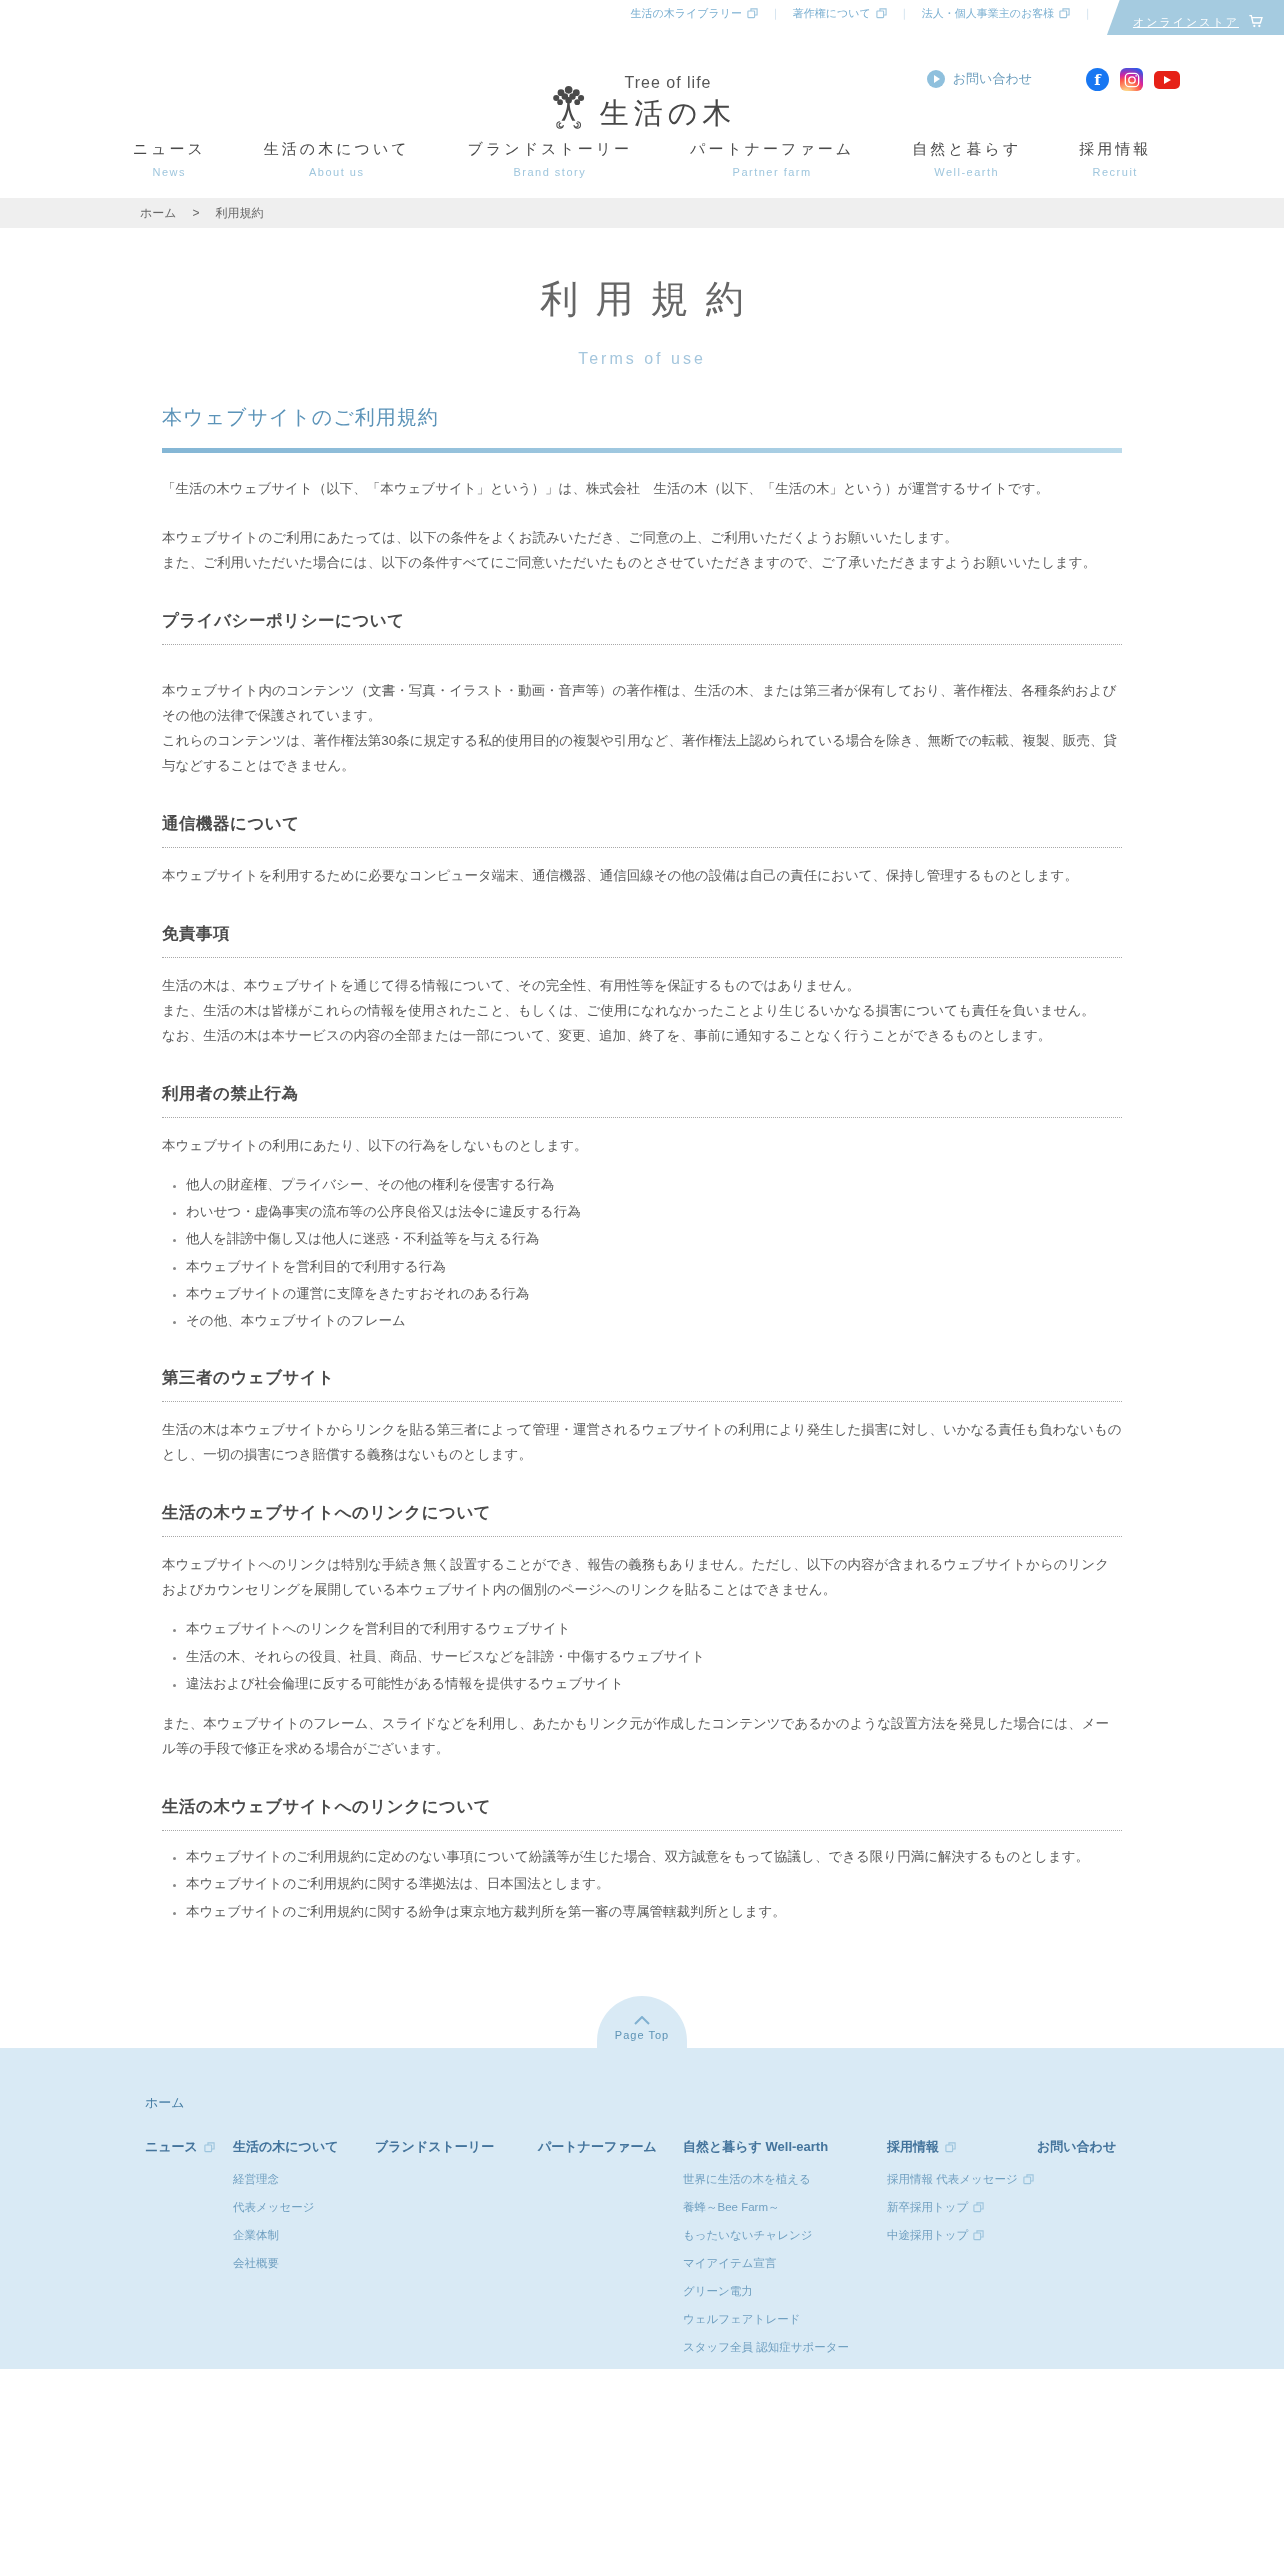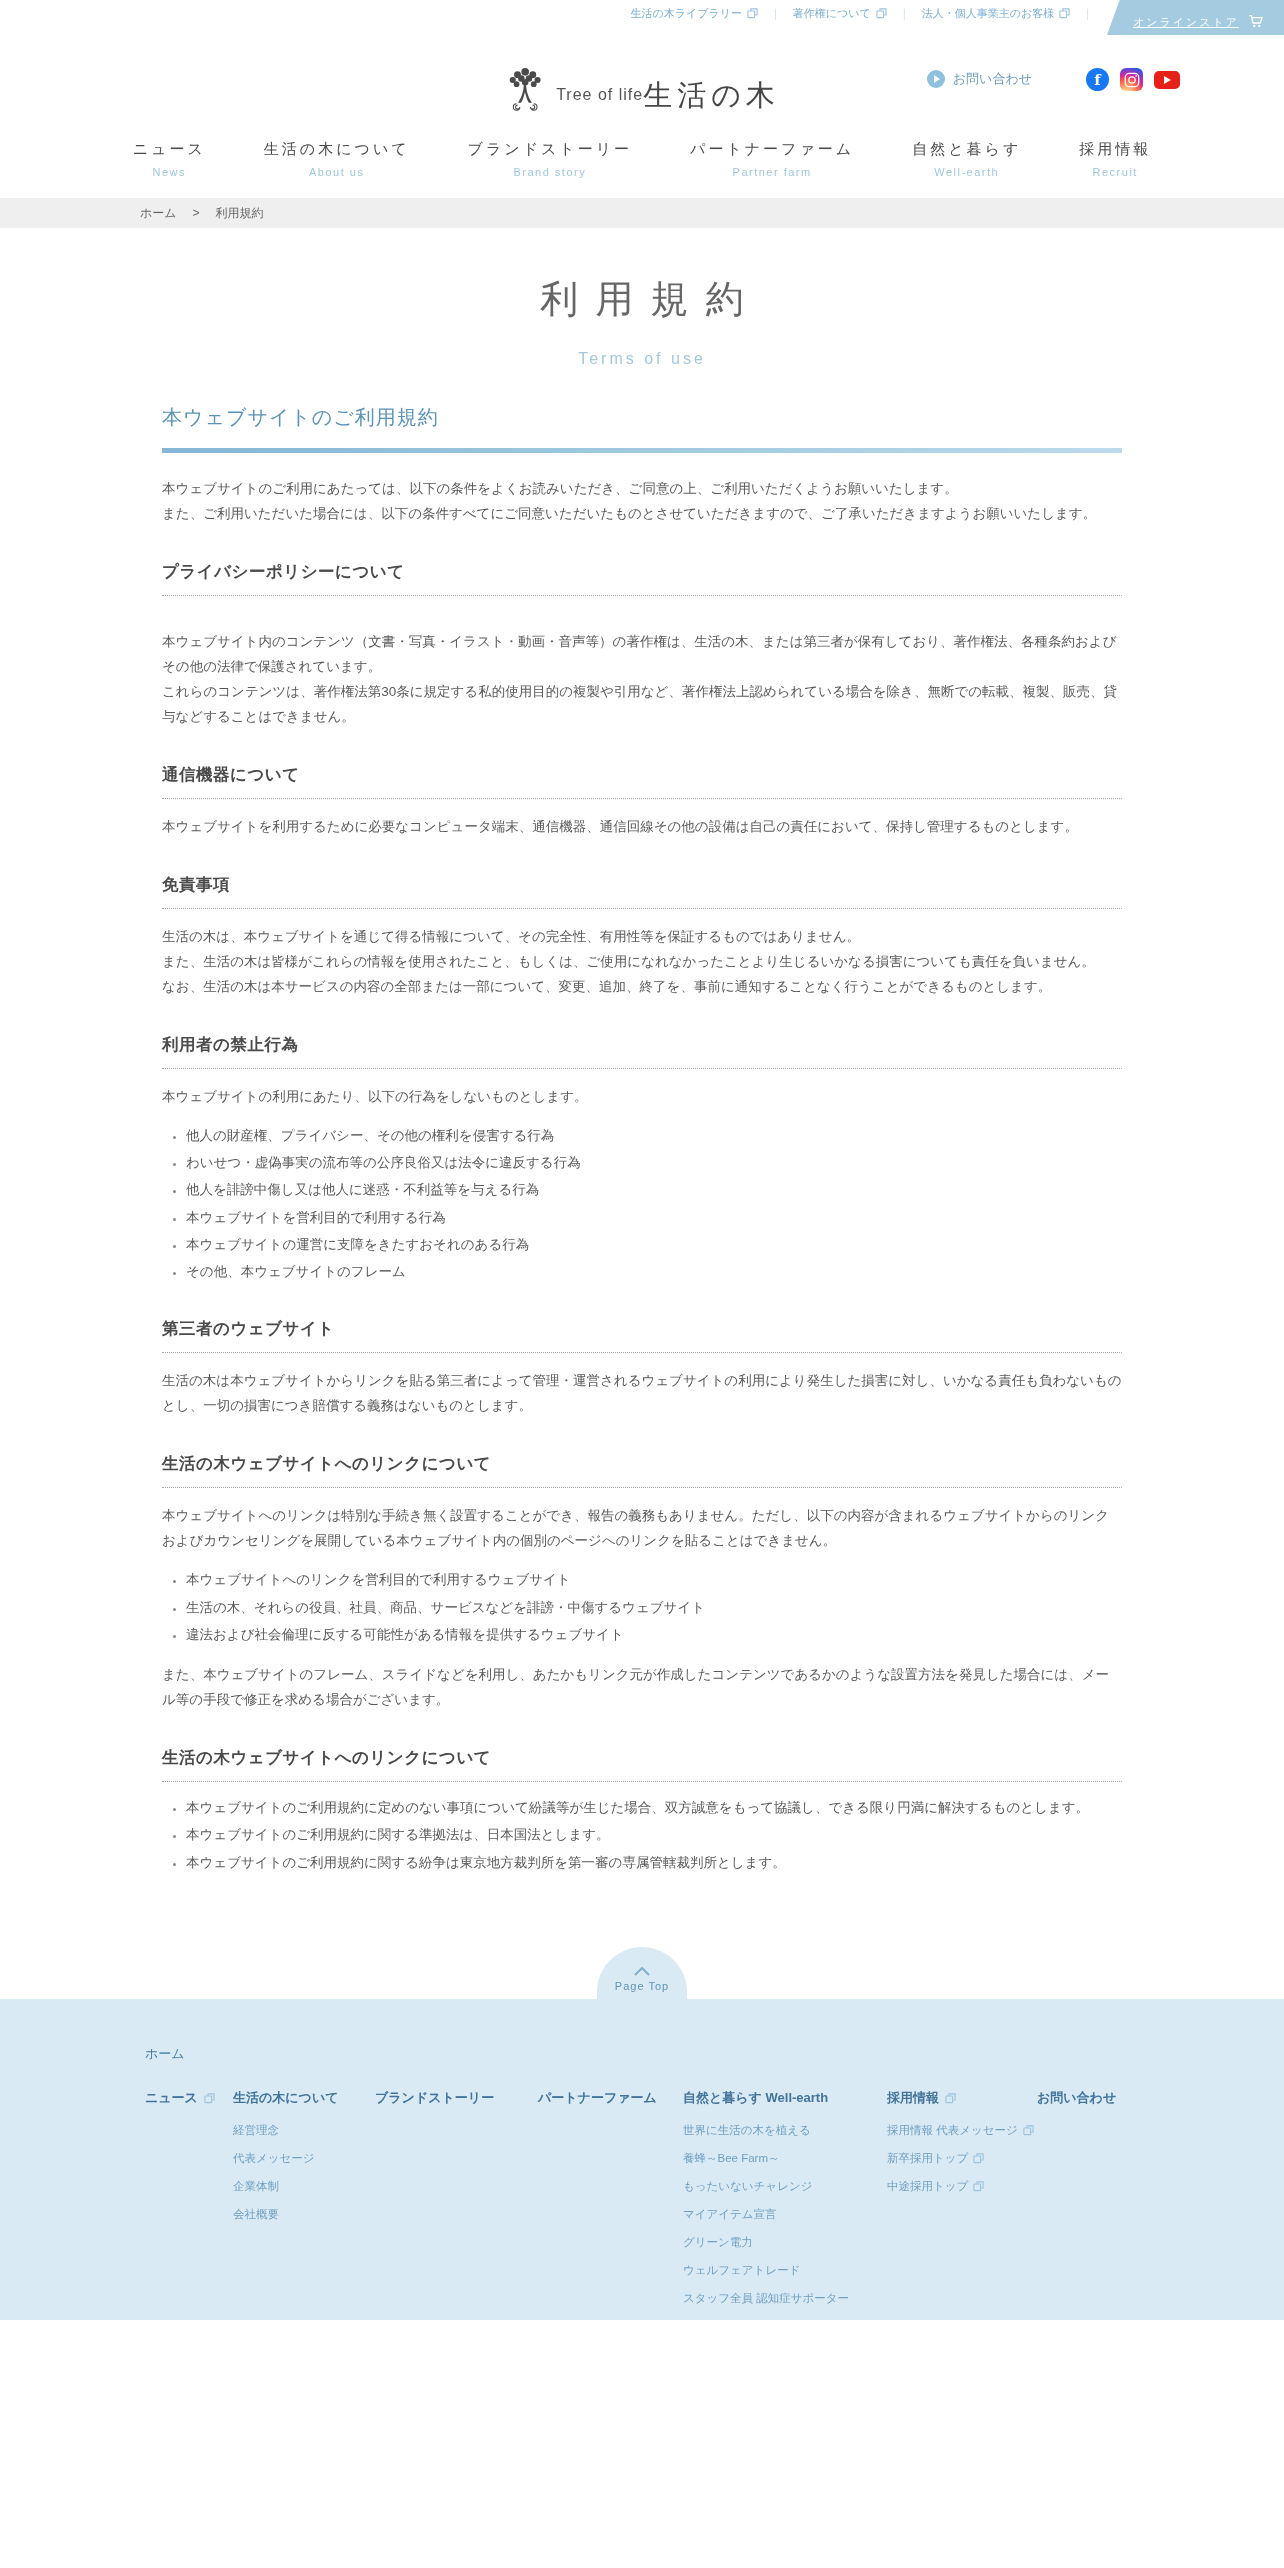--- a/index.html
+++ b/index.html
@@ -8,21 +8,21 @@
   .topbar{display:flex;justify-content:flex-end;align-items:center;height:26px;font-size:11px;}
   .topbar-links{display:flex;align-items:center;gap:12px;margin-right:14px;color:#7aafd1;}
   .tlink{display:inline-flex;align-items:center;gap:5px;cursor:pointer;color:#7aafd1;}
   .tsep{color:#c7dbea;}
   .ext{width:11px;height:11px;color:#9cc4dd;}
   .store-btn{background:#a5cbe0;color:#fff;height:26px;display:flex;align-items:center;gap:9px;
     padding:18px 20px 0 26px;clip-path:polygon(16px 0,100% 0,100% 100%,0 100%);cursor:pointer;letter-spacing:2px;text-decoration:underline;}
   
   .header{position:relative;height:100px;}
   .logo{position:absolute;left:50%;top:16px;transform:translateX(-50%);display:flex;align-items:flex-end;gap:10px;cursor:pointer;}
-  .logo-texts{display:flex;flex-direction:row;align-items:center;margin-top:32px;}
+  .logo-texts{display:flex;flex-direction:column;align-items:center;margin-top:32px;}
   .logo-en{font-size:16px;color:#555;letter-spacing:1px;}
   .logo-jp{font-size:29px;color:#474747;letter-spacing:5px;margin-top:2px;}
   .contact{position:absolute;right:252px;top:44px;display:flex;align-items:center;gap:8px;font-size:13px;color:#6b9dbd;cursor:pointer;}
   .arrow-circle{width:18px;height:18px;border-radius:50%;background:#8fc0dd;position:relative;}
   .arrow-circle::after{content:"";position:absolute;left:7px;top:5px;border-left:6px solid #fff;border-top:4px solid transparent;border-bottom:4px solid transparent;}
   .socials{position:absolute;right:104px;top:42px;display:flex;gap:11px;align-items:center;}
   .soc{width:23px;height:23px;display:inline-flex;align-items:center;justify-content:center;cursor:pointer;}
   .fb{background:#1877f2;border-radius:50%;color:#fff;font-weight:700;font-size:15px;font-family:"DejaVu Serif",serif;}
   .ig{background:radial-gradient(circle at 28% 110%,#fdf497 0%,#fd5949 45%,#d6249f 60%,#285aeb 90%);border-radius:6px;}
   .yt{background:#e62117;border-radius:5px;width:26px;height:18px;}
@@ -187,20 +187,21 @@
   <span>利用規約</span>
 </div>
 
 <div class="main">
   <h1 class="page-title">利用規約</h1>
   <div class="page-sub">Terms of use</div>
 
   <h2 class="lead-head">本ウェブサイトのご利用規約</h2>
   <div class="lead-bar"></div>
   <div class="intro" id="intro-ps">
+      <p>「生活の木ウェブサイト（以下、「本ウェブサイト」という）」は、株式会社　生活の木（以下、「生活の木」という）が運営するサイトです。</p>
       <p>本ウェブサイトのご利用にあたっては、以下の条件をよくお読みいただき、ご同意の上、ご利用いただくようお願いいたします。
 また、ご利用いただいた場合には、以下の条件すべてにご同意いただいたものとさせていただきますので、ご了承いただきますようお願いいたします。</p>
     </div>
 
   <div id="sections">
       <section>
         <h3 class="sec-head">プライバシーポリシーについて</h3>
       </section>
       <section>
         <div class="sec-body">

